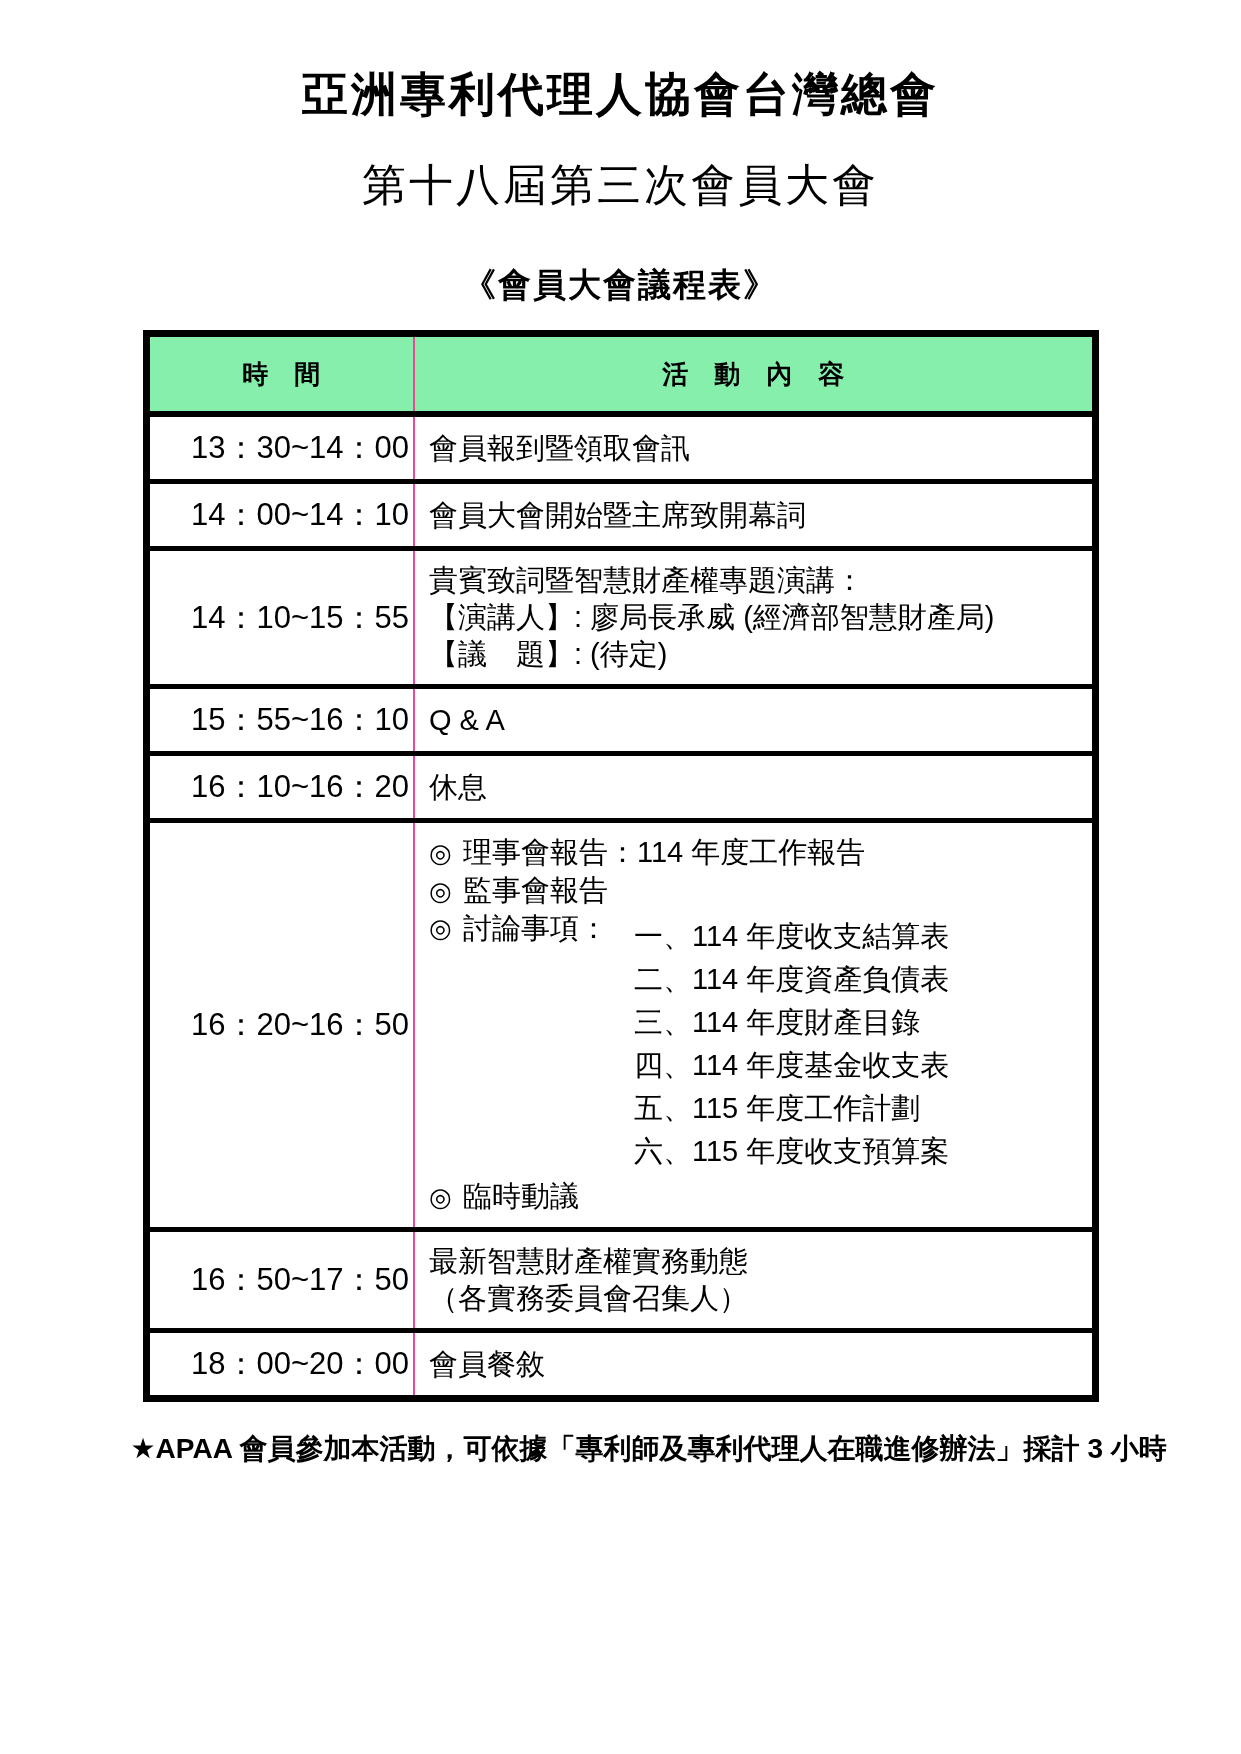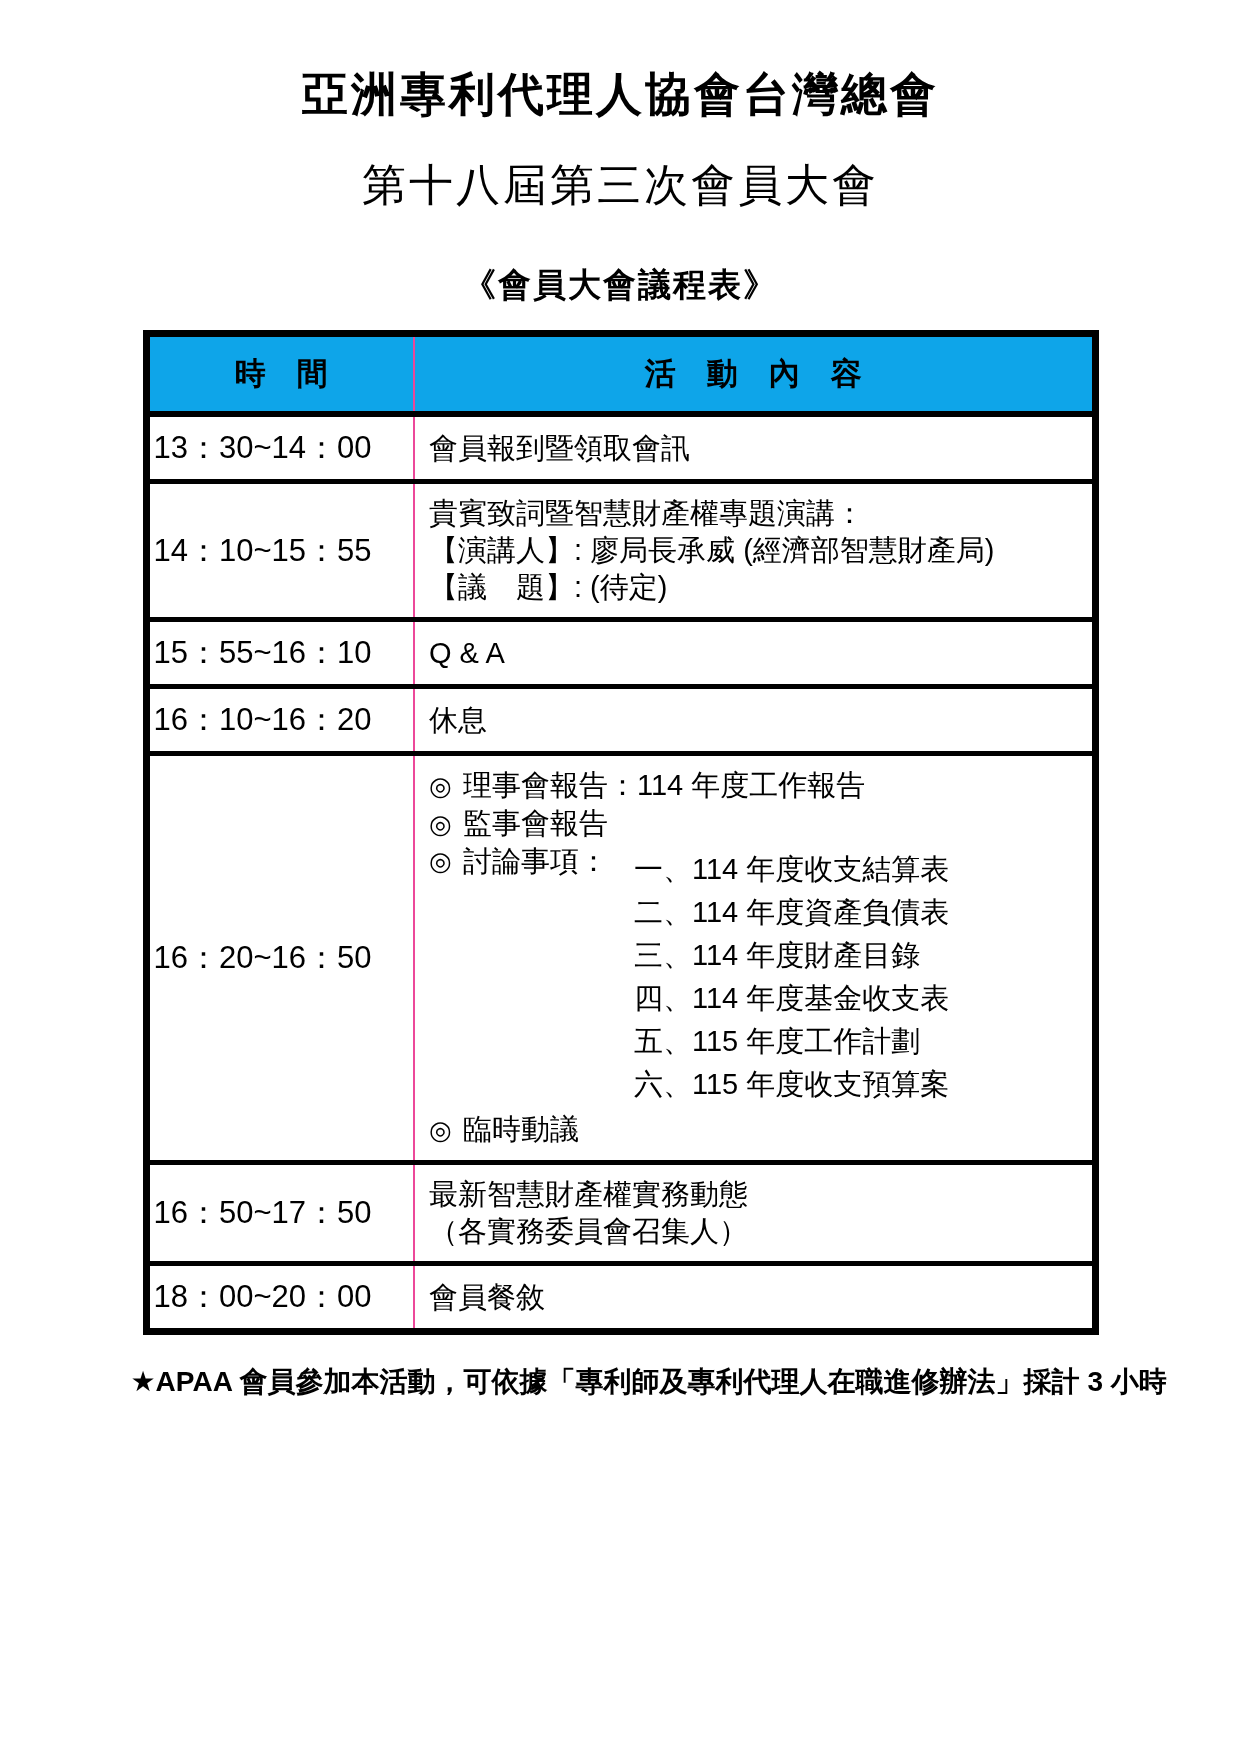--- a/index.html
+++ b/index.html
@@ -47,39 +47,39 @@
     letter-spacing: 2px;
   }
   table.agenda {
     width: 956px;
     margin: 22px auto 0 auto;
     border-collapse: collapse;
     border: 7px solid #000000;
     table-layout: fixed;
   }
   table.agenda th {
-    background: #0ea5e9;
+    background: #86efac;
     height: 72px;
-    font-size: 31px;
+    font-size: 26px;
     font-weight: 700;
     text-align: center;
     vertical-align: middle;
     border-bottom: 6px solid #000000;
   }
   table.agenda th + th,
   table.agenda td + td {
     border-left: 2px solid #ec4899;
   }
   table.agenda td {
     border-top: 5px solid #000000;
     vertical-align: middle;
   }
   col.time-col { width: 268px; }
   td.time-cell {
-    text-align: left;
+    text-align: right;
     font-size: 31px;
     white-space: nowrap;
     padding: 10px 4px;
   }
   td.act-cell {
     font-size: 29px;
     line-height: 35px;
     padding: 10px 6px 10px 14px;
   }
   td.act-cell .act-line { margin: 2px 0; }
@@ -121,20 +121,26 @@
       <tr>
         <th>時　間</th>
         <th>活　動　內　容</th>
       </tr>
     </thead>
     <tbody>
       <tr>
         <td class="time-cell">13：30~14：00</td>
         <td class="act-cell">
           <div class="act-line">會員報到暨領取會訊</div>
+        </td>
+      </tr>
+      <tr>
+        <td class="time-cell">14：00~14：10</td>
+        <td class="act-cell">
+          <div class="act-line">會員大會開始暨主席致開幕詞</div>
         </td>
       </tr>
       <tr>
         <td class="time-cell">14：10~15：55</td>
         <td class="act-cell">
           <div class="act-line">貴賓致詞暨智慧財產權專題演講：</div>
           <div class="act-line">【演講人】: 廖局長承威 (經濟部智慧財產局)</div>
           <div class="act-line">【議　題】: (待定)</div>
         </td>
       </tr>

